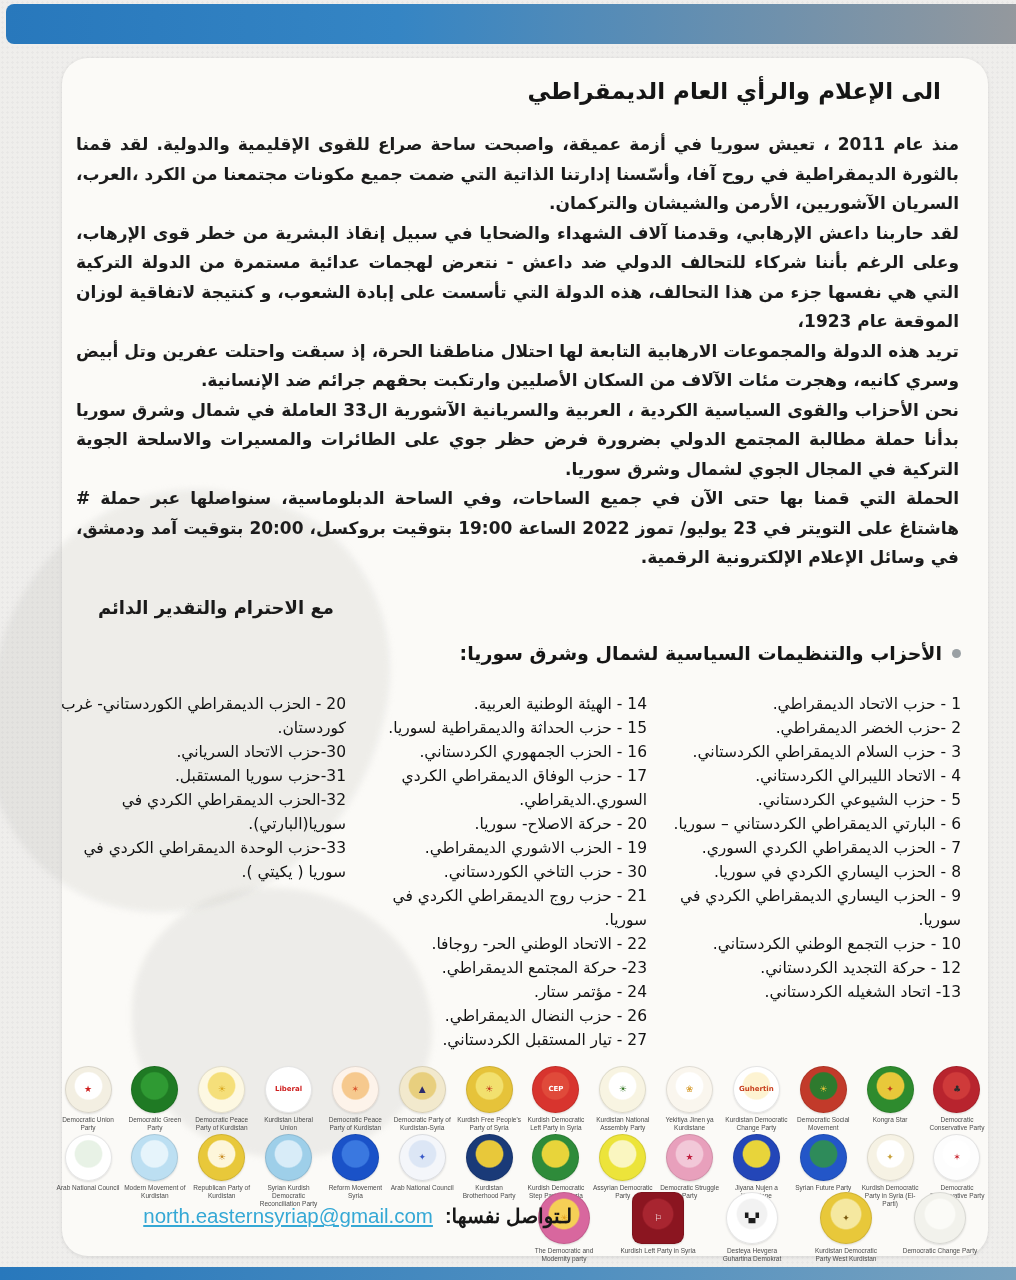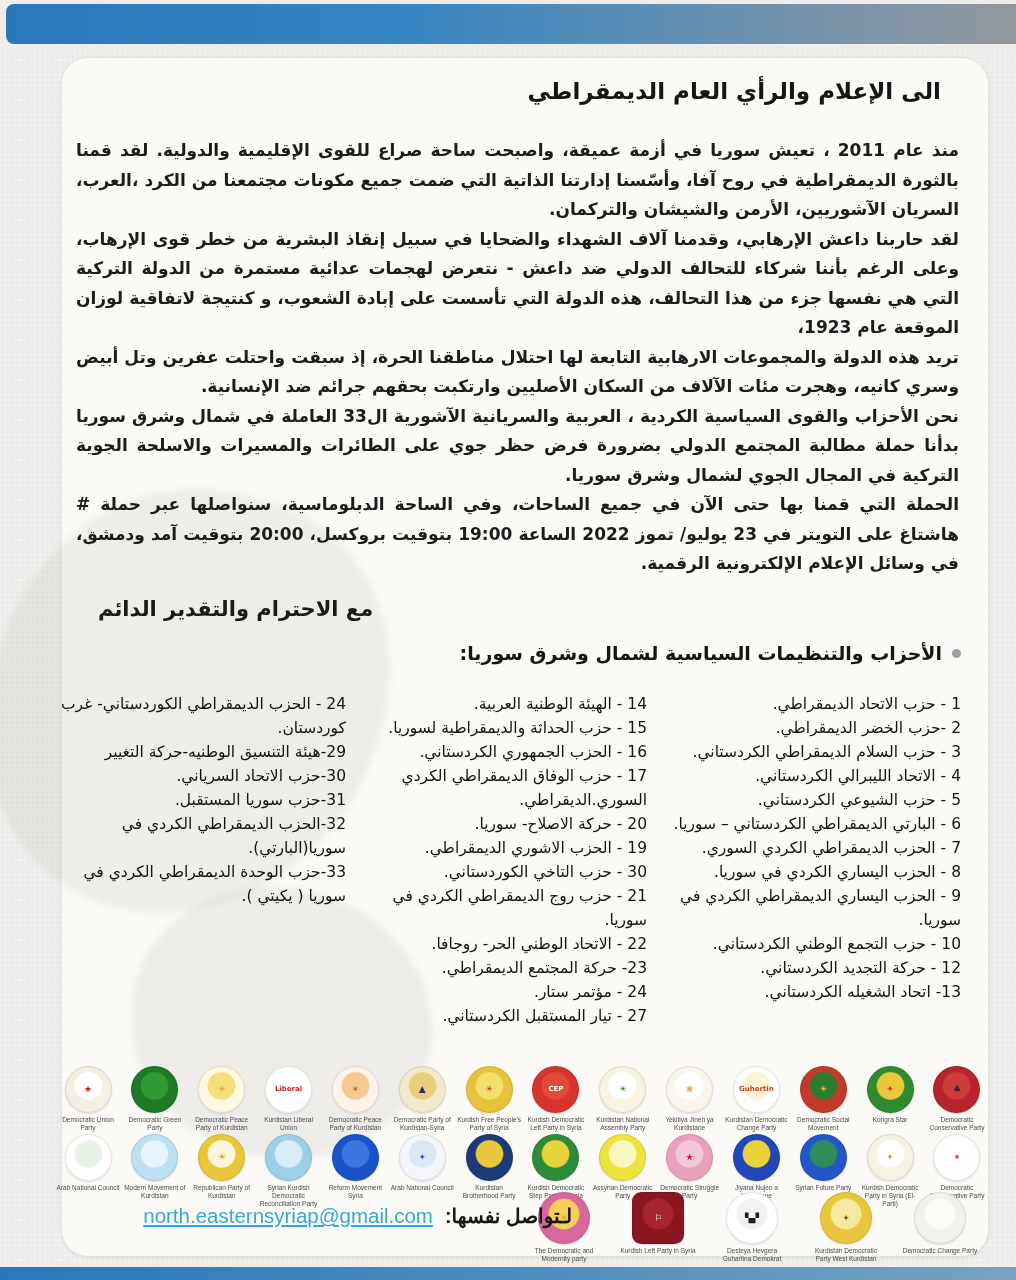--- a/index.html
+++ b/index.html
@@ -10,23 +10,23 @@
   .topbar{position:absolute;top:4px;left:6px;right:0;height:40px;border-radius:8px 0 0 8px;
           background:linear-gradient(90deg,#2878bc 0%,#3585c4 38%,#97999c 100%);}
   .bottombar{position:absolute;bottom:0;left:0;right:0;height:13px;
           background:linear-gradient(90deg,#2878bc 0%,#4f8fc0 55%,#7ba3bf 100%);}
   .card{position:absolute;top:58px;left:62px;width:926px;height:1198px;background:#fbfaf7;
         border-radius:26px;box-shadow:0 1px 4px rgba(0,0,0,0.10);}
   .wm{position:absolute;background:rgba(170,168,160,0.16);filter:blur(3px);}
   .wm1{left:-70px;top:430px;width:390px;height:430px;border-radius:52% 44% 58% 46%;transform:rotate(14deg);}
   .wm2{left:70px;top:830px;width:300px;height:270px;border-radius:46% 54% 48% 52%;}
   .title{position:absolute;top:78px;right:96px;direction:rtl;font-size:23px;font-weight:800;color:#151515;}
-  .bodytext{position:absolute;top:136px;left:76px;right:78px;direction:rtl;color:#1c1c1c;}
+  .bodytext{position:absolute;top:130px;left:76px;right:78px;direction:rtl;color:#1c1c1c;}
   .para{font-size:17px;font-weight:700;line-height:29.5px;text-align:justify;margin:0;}
-  .closing{position:absolute;top:597px;left:98px;direction:rtl;font-size:21px;font-weight:800;color:#1a1a1a;}
+  .closing{position:absolute;top:597px;left:98px;direction:rtl;font-size:18px;font-weight:800;color:#1a1a1a;}
   .listheader{position:absolute;top:642px;right:76px;direction:rtl;display:flex;align-items:center;gap:10px;}
   .bullet{width:9px;height:9px;border-radius:50%;background:#9aa0a4;flex:0 0 auto;}
   .listheader b{font-size:19px;font-weight:800;color:#151515;}
   .cols{color:#121212;}
   .pcol{position:absolute;top:692px;direction:rtl;font-size:15.5px;line-height:24px;}
   .col-a{right:76px;width:302px;}
   .col-b{right:390px;width:282px;}
   .col-c{left:42px;width:304px;}
   .party-item{margin:0;}
   .logo-row{position:absolute;display:flex;justify-content:space-between;left:56px;right:48px;}
@@ -93,25 +93,25 @@
         <div class="party-item">15 - حزب الحداثة والديمقراطية لسوريا.</div>
         <div class="party-item">16 - الحزب الجمهوري الكردستاني.</div>
         <div class="party-item">17 - حزب الوفاق الديمقراطي الكردي السوري.الديقراطي.</div>
         <div class="party-item">20 - حركة الاصلاح- سوريا.</div>
         <div class="party-item">19 - الحزب الاشوري الديمقراطي.</div>
         <div class="party-item">30 - حزب التاخي الكوردستاني.</div>
         <div class="party-item">21 - حزب روج الديمقراطي الكردي في سوريا.</div>
         <div class="party-item">22 - الاتحاد الوطني الحر- روجافا.</div>
         <div class="party-item">23- حركة المجتمع الديمقراطي.</div>
         <div class="party-item">24 - مؤتمر ستار.</div>
+        <div class="party-item">26 - حزب النضال الديمقراطي.</div>
         <div class="party-item">27 - تيار المستقبل الكردستاني.</div>
       </div>
     <div class="pcol col-c">
-        <div class="party-item">24 - الحزب الديمقراطي الكوردستاني- غرب كوردستان.</div>
-        <div class="party-item">29-هيئة التنسيق الوطنيه-حركة التغيير</div>
+        <div class="party-item">20 - الحزب الديمقراطي الكوردستاني- غرب كوردستان.</div>
         <div class="party-item">30-حزب الاتحاد السرياني.</div>
         <div class="party-item">31-حزب سوريا المستقبل.</div>
         <div class="party-item">32-الحزب الديمقراطي الكردي في سوريا(البارتي).</div>
         <div class="party-item">33-حزب الوحدة الديمقراطي الكردي في سوريا ( يكيتي ).</div>
       </div>
   </div>
 
   <div class="logo-row row1">
       <div class="logo">
         <span class="logo-badge" style="background: radial-gradient(circle at 50% 42%, rgb(255, 255, 255) 0%, rgb(255, 255, 255) 38%, rgb(243, 239, 226) 42%);">

